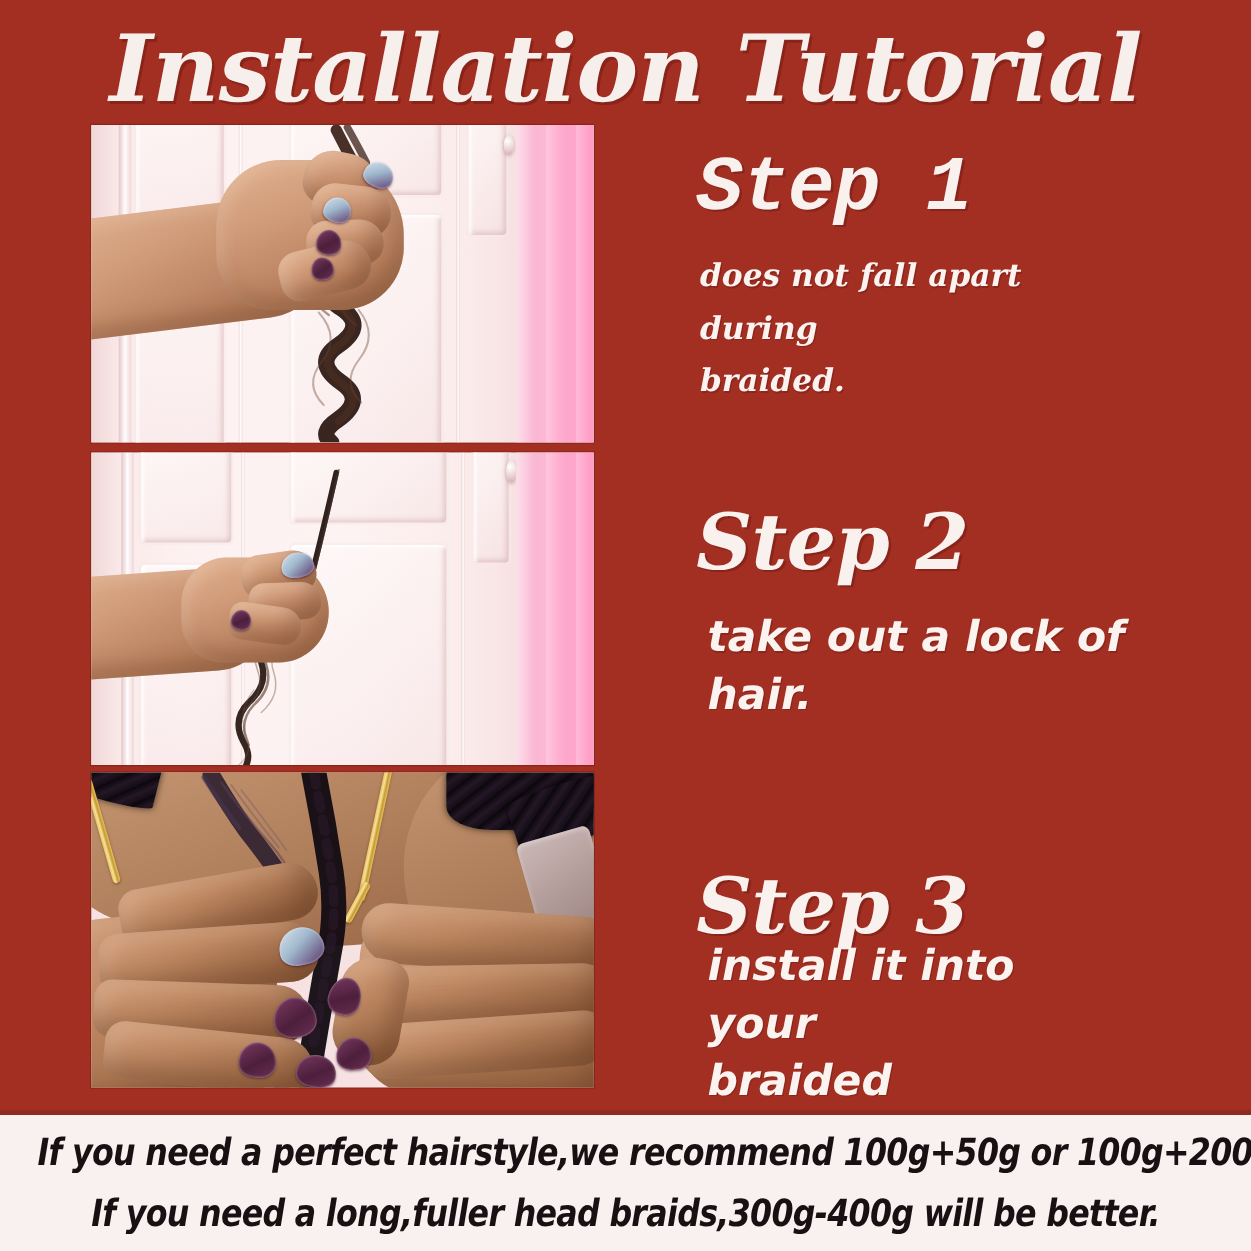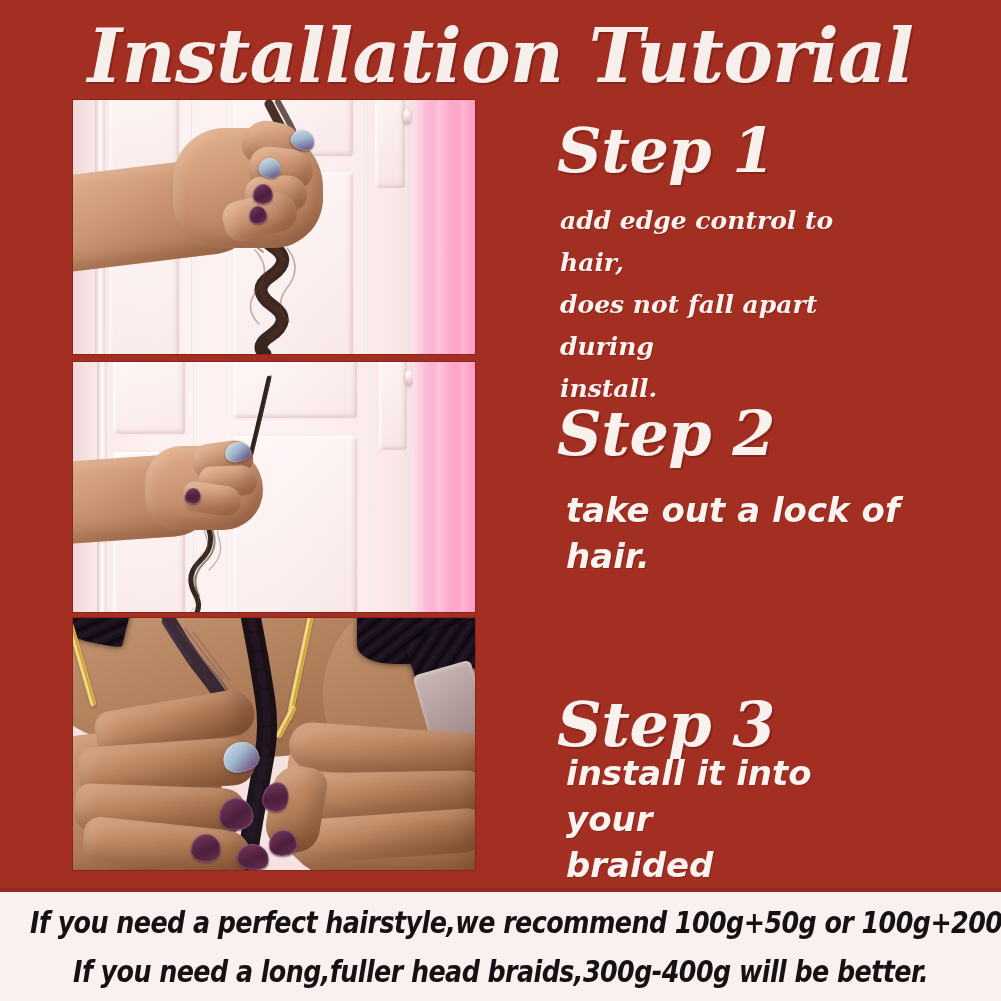--- a/index.html
+++ b/index.html
@@ -191,21 +191,21 @@
     font-size: 25px;
     line-height: 42px;
   }
   .step-body.sans-body {
     left: 566px;
     width: 340px;
     font-family: "DejaVu Sans", "Liberation Sans", sans-serif;
     font-size: 34px;
     line-height: 46px;
   }
-  #step1-head { top: 116px; }
+  #step1-head { top: 116px; font-family: Liberation Mono, monospace; }
   #step1-body { top: 200px; }
   #step2-head { top: 399px; }
   #step2-body { top: 487px; }
   #step3-head { top: 645px; margin-top: 45px; }
   #step3-body { top: 750px; font-style: italic; }
 
   
   #banner {
     position: absolute;
     left: 0;
@@ -360,23 +360,22 @@
       <div class="skin3" style="left:208px; top:154px; width:206px; height:46px; border-radius:28px 28px 34px 34px; transform:rotate(-1deg);"></div>
       <div class="skin3" style="left:214px; top:196px; width:200px; height:44px; border-radius:26px 26px 32px 32px; transform:rotate(-4deg);"></div>
       <div class="skin3" style="left:196px; top:148px; width:54px; height:86px; border-radius:26px 18px 24px 26px; transform:rotate(10deg);"></div>
       <div class="nail" style="left:190px; top:164px; width:26px; height:30px; transform:rotate(16deg);"></div>
       <div class="nail" style="left:196px; top:212px; width:28px; height:26px; transform:rotate(-4deg);"></div>
     </div>
   </div>
 
   <div class="step-head" id="step1-head">Step 1</div>
   <div class="step-body serif-body" id="step1-body">
-    <div>add edge control to hair,</div>
     <div>does not fall apart during</div>
-    <div>install.</div>
+    <div>braided.</div>
   </div>
 
   <div class="step-head" id="step2-head">Step 2</div>
   <div class="step-body sans-body" id="step2-body">
     <div>take out a lock of hair.</div>
   </div>
 
   <div class="step-head" id="step3-head">Step 3</div>
   <div class="step-body sans-body" id="step3-body">
     <div>install it into your</div>

